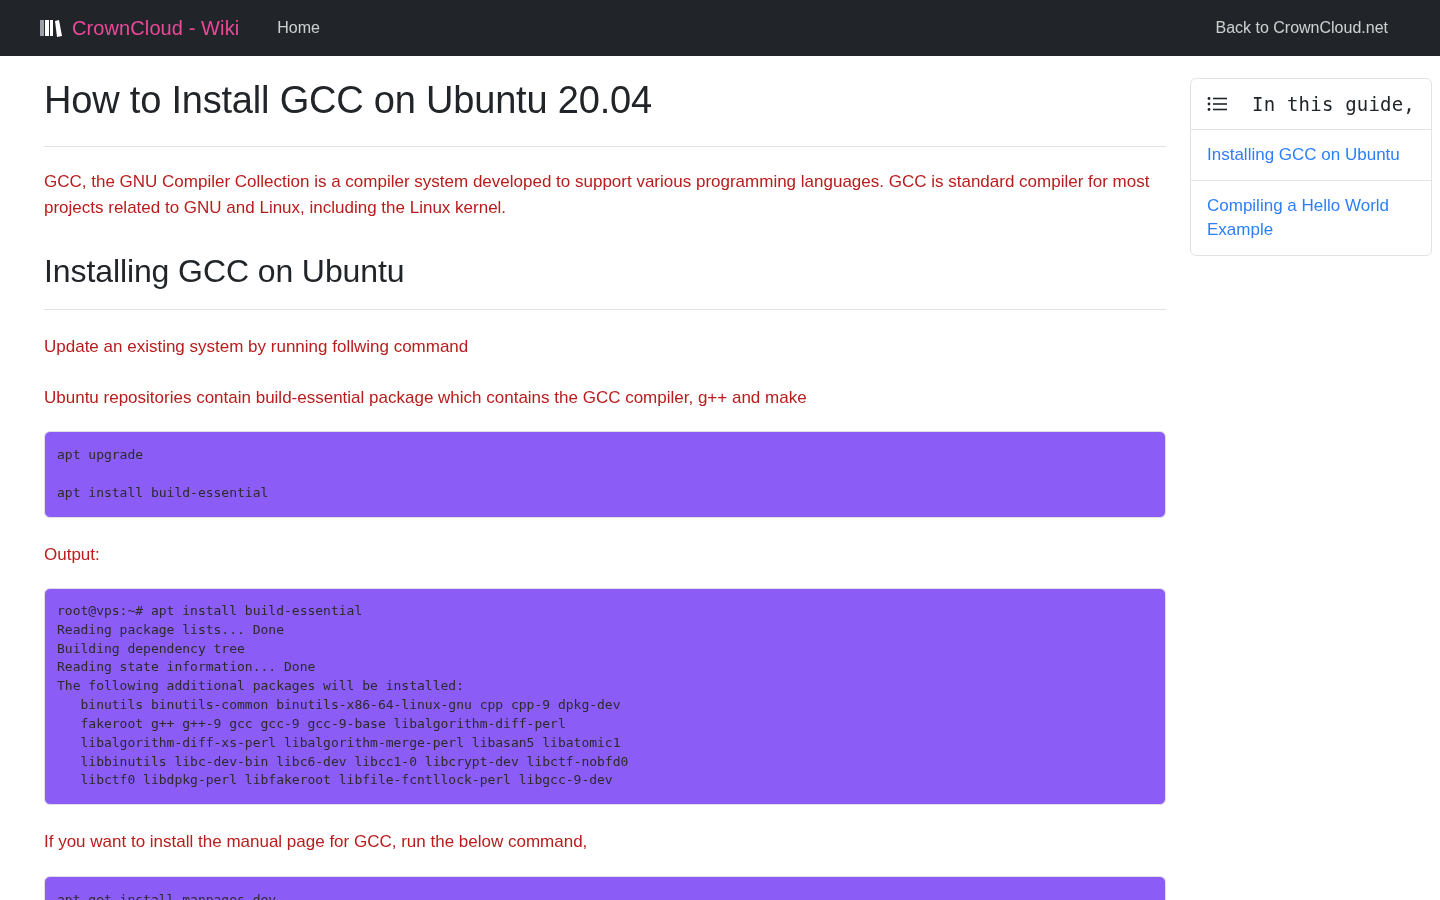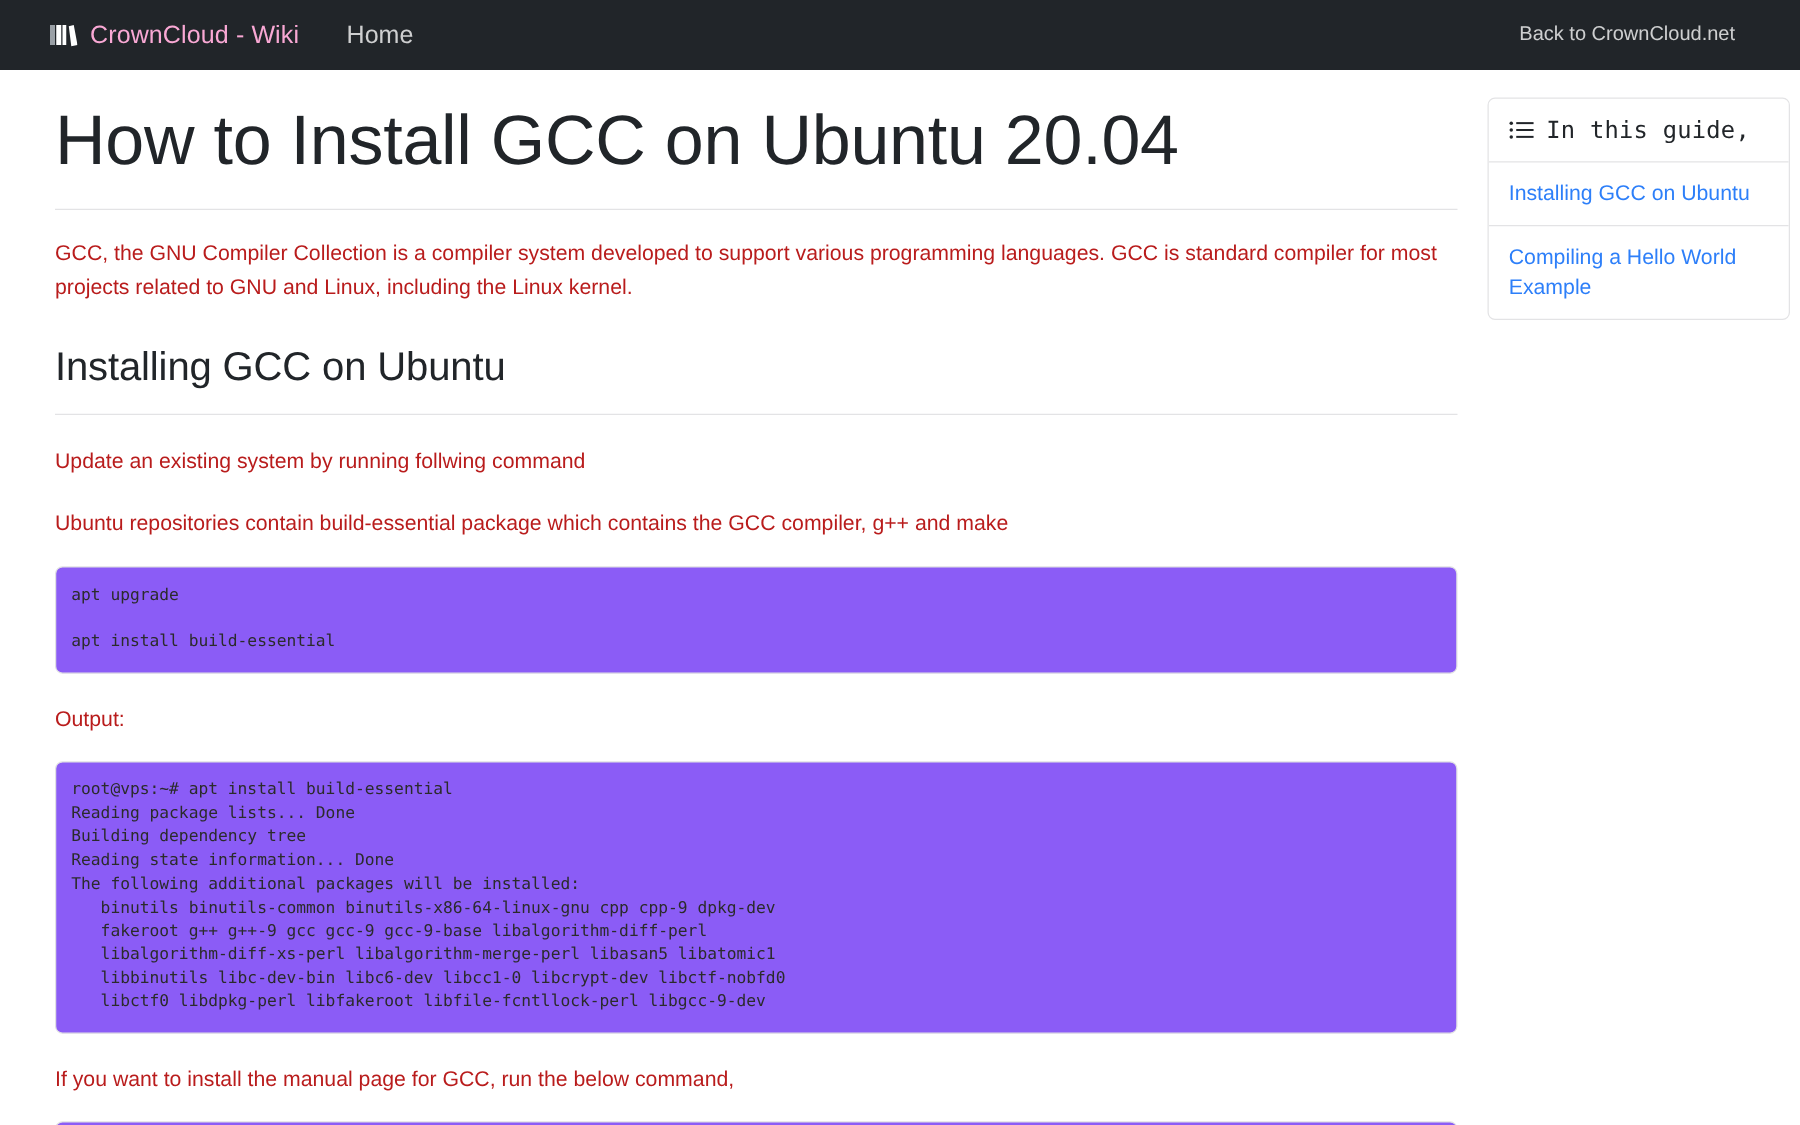--- a/index.html
+++ b/index.html
@@ -20,56 +20,56 @@
     background: #212529;
     display: flex;
     align-items: center;
     padding: 0 44px 0 40px;
     width: 1440px;
   }
   .brand {
     display: flex;
     align-items: center;
     gap: 10px;
-    color: #f9a8d4;
+    color: #ec4899;
     font-size: 20px;
     letter-spacing: .1px;
     text-decoration: none;
     white-space: nowrap;
   }
   .brand-icon { display: block; width: 22px; height: 20px; }
   .nav-links {
     display: flex;
     align-items: center;
     margin-left: 30px;
   }
   .nav-link {
     color: rgba(255,255,255,.78);
-    font-size: 20px;
+    font-size: 16px;
     text-decoration: none;
     padding: 4px 8px;
     white-space: nowrap;
   }
   .nav-right { margin-left: auto; }
   .nav-right .nav-link { font-size: 16px; }
 
   
   .page {
     display: flex;
     align-items: flex-start;
     padding: 0 40px 0 44px;
     gap: 24px;
     width: 1440px;
   }
   .content { width: 1122px; flex: 0 0 1122px; padding-top: 22px; }
   .rail { width: 242px; flex: 0 0 242px; padding-top: 22px; }
 
   
   h1.title {
-    font-size: 56px;
+    font-size: 38px;
     font-weight: 400;
     line-height: 1.2;
     margin: 0 0 0 0;
     padding: 0 0 22px 0;
     border-bottom: 1px solid #e3e3e5;
     letter-spacing: -0.2px;
   }
   h2.section {
     font-size: 32px;
     font-weight: 400;
@@ -113,20 +113,21 @@
   .toc-head {
     display: flex;
     align-items: center;
     gap: 10px;
     padding: 14px 16px;
     border-bottom: 1px solid #e3e3e5;
     font-family: "DejaVu Sans Mono", "Liberation Mono", monospace;
     font-size: 19px;
     color: #212529;
     letter-spacing: .2px;
+    justify-content: space-between;
   }
   .toc-icon { display: block; width: 20px; height: 16px; flex: 0 0 20px; }
   .toc-item {
     display: block;
     padding: 13px 16px;
     border-bottom: 1px solid #e3e3e5;
     color: #2d7ff9;
     font-size: 17px;
     line-height: 1.42;
     text-decoration: none;

